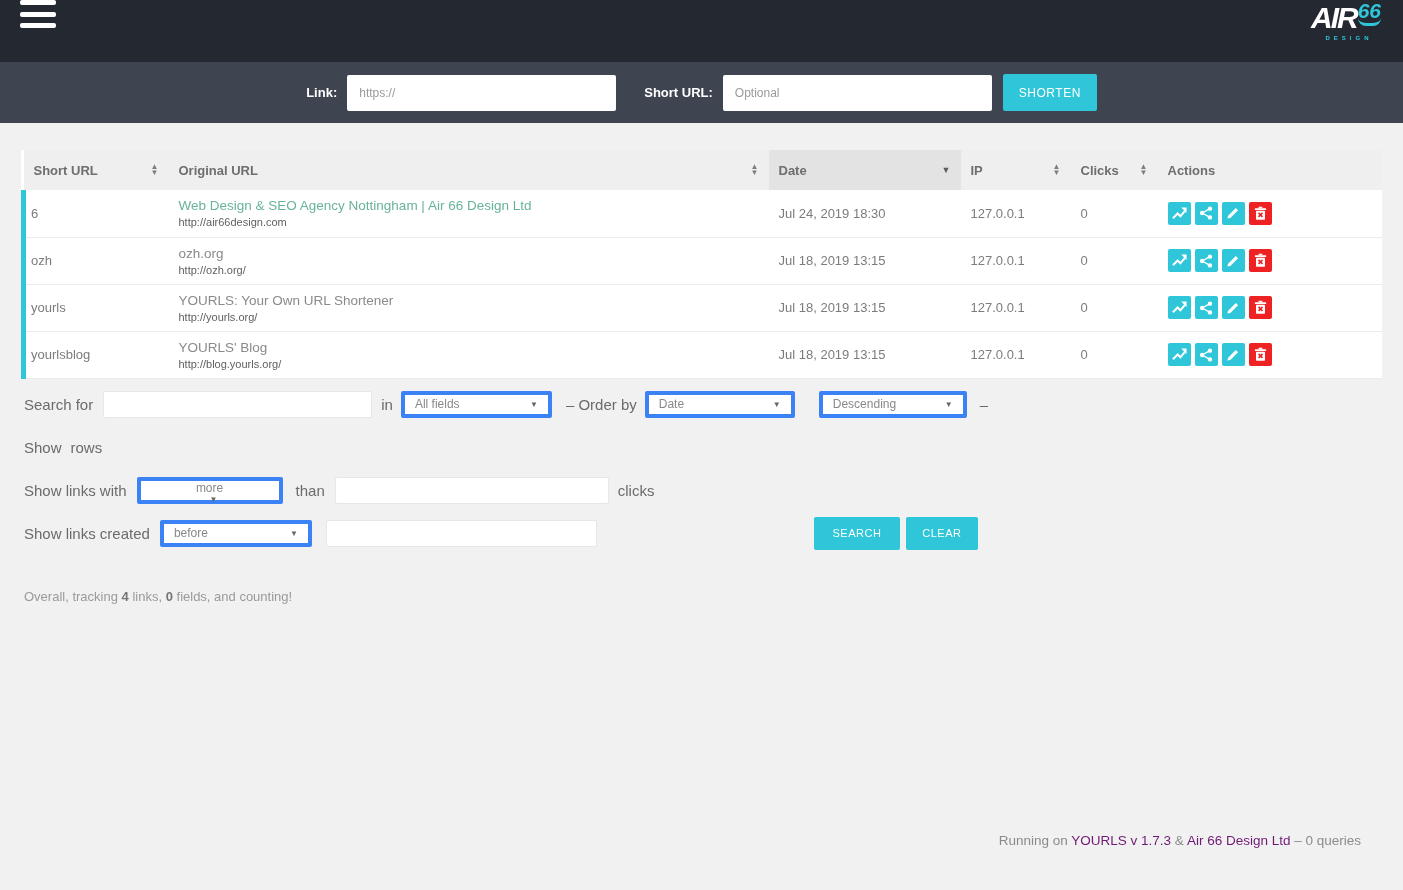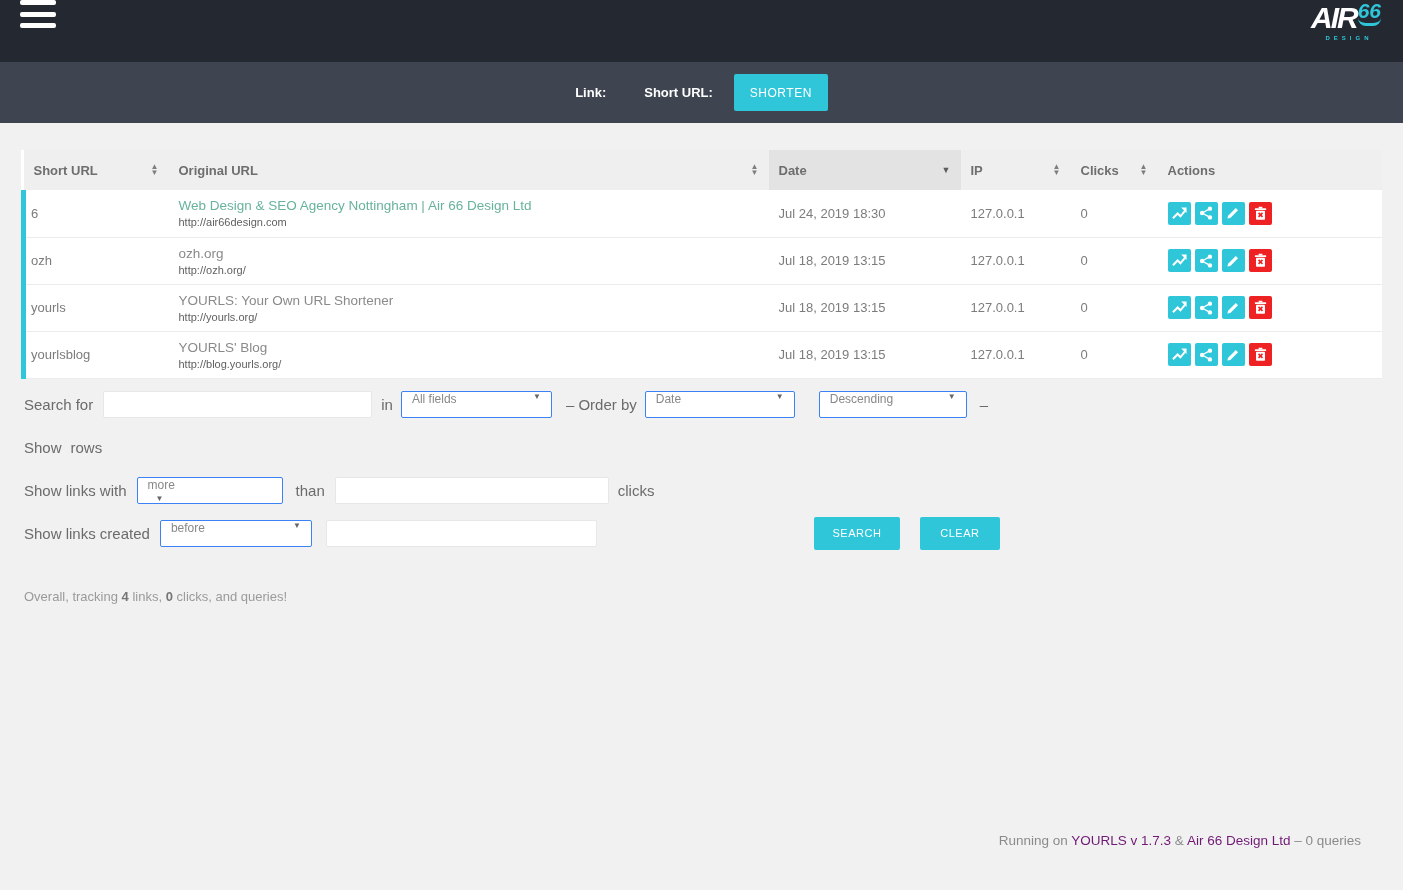--- a/index.html
+++ b/index.html
@@ -65,36 +65,36 @@
   
   .filters { margin-top:12px; padding-left:3px; }
   .filter-row { display:flex; align-items:center; margin-bottom:16px; height:27px; }
   .filter-row .lbl { font-size:15px; font-weight:normal; color:#6b6b6b; }
   .txt { 
     height:27px; border:1px solid #e7e7e7; border-radius:2px; background:#fff;
     font-size:12px; color:#777; padding:0 10px; outline:none;
     font-family:"Liberation Sans", sans-serif;
   }
   .select {
-    height:27px; border:1px solid #3b82f6; border-radius:2px; background:#fff;
+    height:27px; border:4px solid #3b82f6; border-radius:2px; background:#fff;
     font-size:12px; color:#888; padding:0 10px; cursor:pointer;
-    display:inline-flex; justify-content:space-between;
+    display:inline-flex; align-items:center; justify-content:space-between;
   }
   .select .caret { font-size:8px; color:#666; margin-left:8px; }
   .w269 { width:269px; } .w274 { width:274px; } .w151 { width:151px; }
   .w150 { width:150px; } .w148 { width:148px; } .w146 { width:146px;flex-direction:column; }
   .w152 { width:152px; } .w271 { width:271px; }
   .ml8 { margin-left:8px; } .ml9 { margin-left:9px; } .ml10 { margin-left:10px; }
   .ml13 { margin-left:13px; } .ml14 { margin-left:14px; } .ml24 { margin-left:24px; }
   .btn-filter {
     height:33px; border:none; border-radius:2px; color:#fff; font-size:11px;
     letter-spacing:.5px; cursor:pointer; font-family:"Liberation Sans", sans-serif;
   }
   .btn-search { width:86px; margin-left:217px; }
-  .btn-clear { width:80px; margin-left:20px; }
+  .btn-clear { width:72px; margin-left:6px; }
   
   .summary { margin-top:26px; padding-left:3px; }
   .summary p { font-size:13px; color:#9a9a9a; margin-bottom:13px; }
   .summary b { color:#767676; }
   
   .footer { margin-top:auto; text-align:right; padding:0 21px 42px 0; font-size:13.5px; color:#8b8b8b; }
   .footer .flink { color:#701a75; cursor:pointer; }
 </style>
 </head>
 <body>
@@ -108,22 +108,24 @@
   <div class="logo">
     <div class="logo-row">
       <span class="logo-air">AIR</span><span class="logo-66 accent-fg" style="color: rgb(46, 198, 216);">66</span>
     </div>
     <div class="logo-design accent-fg" style="color: rgb(46, 198, 216);">DESIGN</div>
   </div>
 </header>
 
 <section class="shortenbar">
   <label>Link:</label>
+  <input type="text" placeholder="https://" style="">
   <span class="gap28"></span>
   <label>Short URL:</label>
+  <input type="text" placeholder="Optional" style="">
   <button class="btn-shorten accent-bg" style="background: rgb(46, 198, 216);">SHORTEN</button>
 </section>
 
 <main class="content">
 
   <table>
     <colgroup>
       <col style="width:145px">
         <col style="width:600px">
         <col style="width:192px">
@@ -401,21 +403,21 @@
       <button class="btn-filter btn-clear accent-bg" style="background: rgb(46, 198, 216);">CLEAR</button>
     </div>
   </section>
 
   <section class="summary">
     <p>
       <span>Overall, tracking</span>
       <b>4</b>
       <span>links,</span>
       <b>0</b>
-      <span>clicks, and queries!</span>
+      <span>fields, and counting!</span>
     </p>
   </section>
 
   <footer class="footer">
     <span>Running on</span>
     <span class="flink">YOURLS v 1.7.3</span>
     <span>&amp;</span>
     <span class="flink">Air 66 Design Ltd</span>
     <span>– 0 queries</span>
   </footer>

